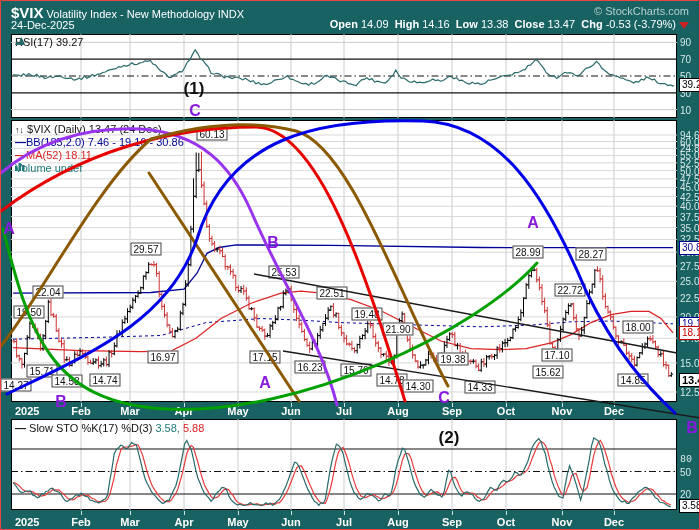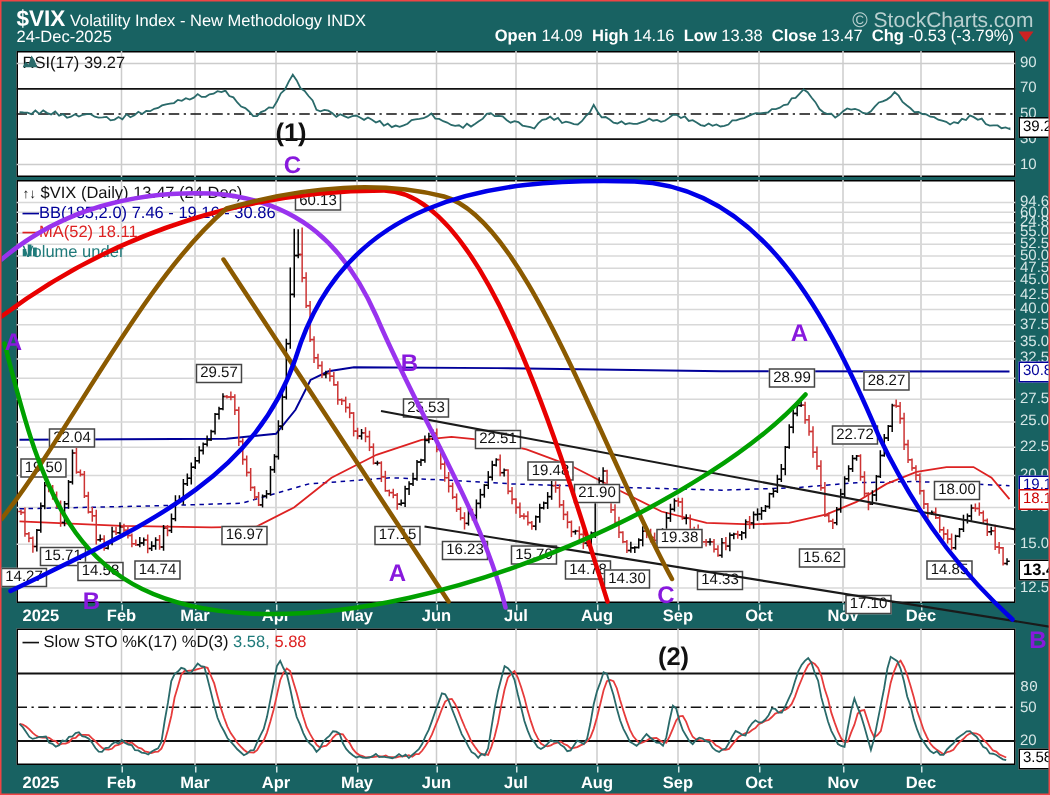--- a/index.html
+++ b/index.html
@@ -1,21 +1,21 @@
 <!DOCTYPE html>
 <html><head>
 <meta charset="utf-8">
 <style>
   html,body{margin:0;padding:0;}
   #chart{position:relative;width:700px;height:530px;background:#186262;
          font-family:"Liberation Sans","DejaVu Sans",sans-serif;overflow:hidden;
          border:1px solid #ef4444;box-sizing:border-box;}
   .hdr-line1{position:absolute;left:10px;top:3px;right:8px;height:14px;color:#fff;font-size:11px;white-space:nowrap;}
   .hdr-sym{font-size:15px;font-weight:bold;letter-spacing:0px;}
-  .hdr-credit{position:absolute;right:10px;top:4px;color:#b9cfcf;font-size:14px;}
+  .hdr-credit{position:absolute;right:10px;top:4px;color:#b9cfcf;font-size:11px;}
   .hdr-line2{position:absolute;left:10px;top:18px;color:#fff;font-size:11px;}
   .hdr-quote{position:absolute;right:10px;top:17px;color:#fff;font-size:11px;white-space:nowrap;}
   .hdr-quote b{font-weight:bold;}
   .dn-tri{display:inline-block;width:0;height:0;border-left:5px solid transparent;
           border-right:5px solid transparent;border-top:7px solid #cc2222;margin-left:3px;vertical-align:middle;}
   .panel{position:absolute;left:10px;width:666px;background:#fff;border:1px solid #000;box-sizing:border-box;}
   svg{position:absolute;left:0;top:0;}
   .legend{position:absolute;font-size:11px;white-space:nowrap;z-index:30;}
   .axis-lab{position:absolute;left:679px;font-size:10px;color:#d7e7e7;z-index:5;transform:translateY(-50%);}
   .ax-box{position:absolute;font-size:10px;background:#fff;border:1px solid #000;padding:0px 2px;
@@ -1027,21 +1027,21 @@
       <div class="piv" style="left:366px;top:313px;">19.48</div>
       <div class="piv" style="left:397px;top:294px;margin-top:34px;">21.90</div>
       <div class="piv" style="left:355px;top:369px;">15.70</div>
       <div class="piv" style="left:391px;top:379px;">14.78</div>
       <div class="piv" style="left:417px;top:385px;">14.30</div>
       <div class="piv" style="left:452px;top:314px;margin-top:44px;">19.38</div>
       <div class="piv" style="left:479px;top:386px;">14.33</div>
       <div class="piv" style="left:527px;top:251px;">28.99</div>
       <div class="piv" style="left:569px;top:289px;">22.72</div>
       <div class="piv" style="left:590px;top:253px;">28.27</div>
-      <div class="piv" style="left:578px;top:354px;margin-top:48px;">17.10</div>
+      <div class="piv" style="left:556px;top:354px;">17.10</div>
       <div class="piv" style="left:547px;top:371px;">15.62</div>
       <div class="piv" style="left:637px;top:326px;">18.00</div>
       <div class="piv" style="left:632px;top:379px;">14.85</div>
       <div class="ltr" style="left:8px;top:228px;">A</div>
       <div class="ltr" style="left:60px;top:401px;">B</div>
       <div class="ltr" style="left:272px;top:242px;">B</div>
       <div class="ltr" style="left:264px;top:382px;">A</div>
       <div class="ltr" style="left:443px;top:397px;">C</div>
       <div class="ltr" style="left:532px;top:222px;">A</div>
       <div class="ltr" style="left:691px;top:427px;">B</div>

